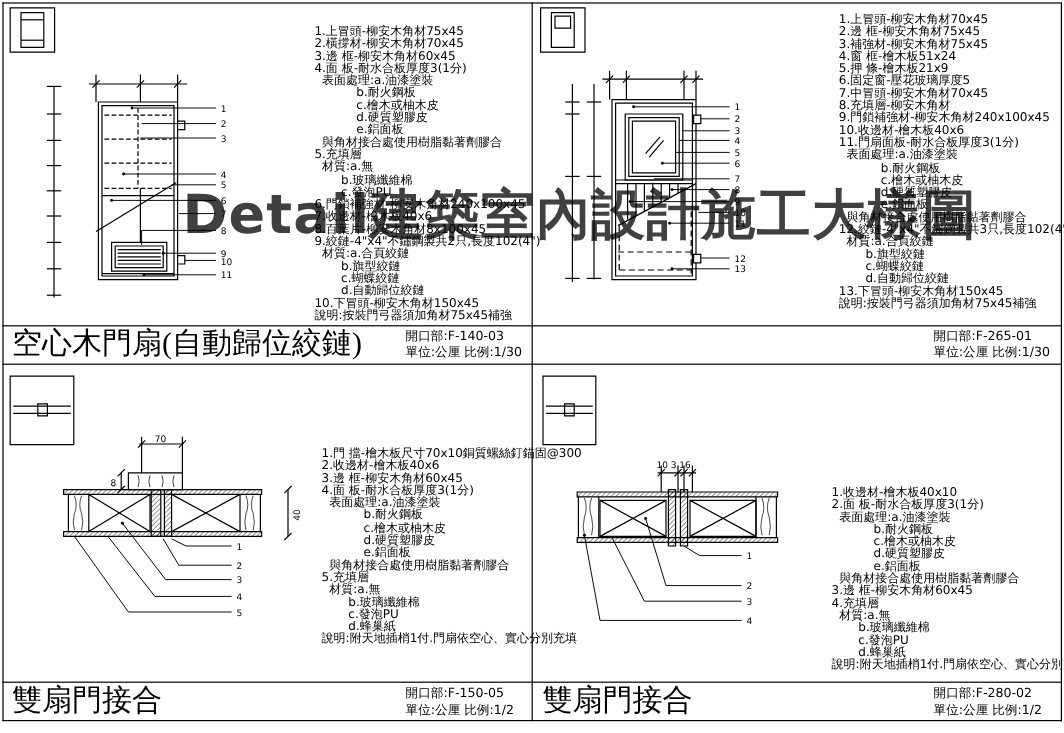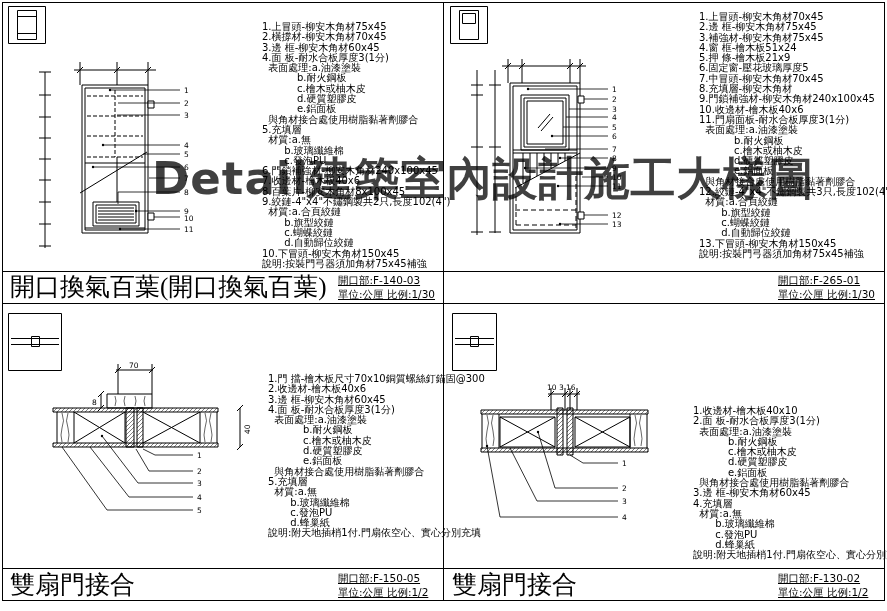--- a/index.html
+++ b/index.html
@@ -5,21 +5,21 @@
   html,body{margin:0;padding:0;background:#fff;}
   .page{position:relative;width:887px;height:611px;background:#fff;overflow:hidden;
         font-family:"DejaVu Sans",sans-serif;color:#000;}
   .line{position:absolute;background:#000;z-index:2;}
   .watermark{position:absolute;left:152px;top:149px;font-size:45px;font-weight:bold;
         color:#404040;letter-spacing:1px;white-space:nowrap;z-index:0;
         font-family:"DejaVu Sans",sans-serif;}
   .notes{position:absolute;white-space:pre;font-size:10px;line-height:10.3px;z-index:2;}
   .title{position:absolute;font-family:"Liberation Serif",serif;font-size:25px;
         line-height:30px;white-space:nowrap;z-index:2;}
-  .info{position:absolute;font-size:10.5px;line-height:14px;white-space:nowrap;z-index:2;text-decoration:underline;}
+  .info{position:absolute;font-size:10.5px;line-height:14px;white-space:nowrap;z-index:2;}
   svg{position:absolute;z-index:1;overflow:visible;}
   svg text{font-family:"DejaVu Sans",sans-serif;font-size:7.5px;fill:#000;stroke:none;}
   .dwg line,.dwg path,.dwg rect,.dwg circle{vector-effect:non-scaling-stroke;}
 </style>
 </head>
 <body>
 
 <div class="page">
 
   <div class="watermark">Detail建築室內設計施工大樣圖</div>
@@ -447,36 +447,36 @@
            e.鋁面板
   與角材接合處使用樹脂黏著劑膠合
 3.邊 框-柳安木角材60x45
 4.充填層
   材質:a.無
        b.玻璃纖維棉
        c.發泡PU
        d.蜂巢紙
 說明:附天地插梢1付.門扇依空心、實心分別充填</div>
 
-  <div class="title" style="left:10px;top:272px">開口換氣百葉(開口換氣百葉)</div>
+  <div class="title" style="left:10px;top:272px">空心木門扇(自動歸位絞鏈)</div>
   <div class="info" style="left:338px;top:273px">
     <div>開口部:F-140-03</div>
     <div>單位:公厘 比例:1/30</div>
   </div>
 
   <div class="info" style="left:778px;top:273px">
     <div>開口部:F-265-01</div>
     <div>單位:公厘 比例:1/30</div>
   </div>
 
   <div class="title" style="left:10px;top:570px">雙扇門接合</div>
   <div class="info" style="left:338px;top:571px">
     <div>開口部:F-150-05</div>
     <div>單位:公厘 比例:1/2</div>
   </div>
 
   <div class="title" style="left:452px;top:570px">雙扇門接合</div>
   <div class="info" style="left:778px;top:571px">
-    <div>開口部:F-130-02</div>
+    <div>開口部:F-280-02</div>
     <div>單位:公厘 比例:1/2</div>
   </div>
 
 </div>
 
 </body></html>

